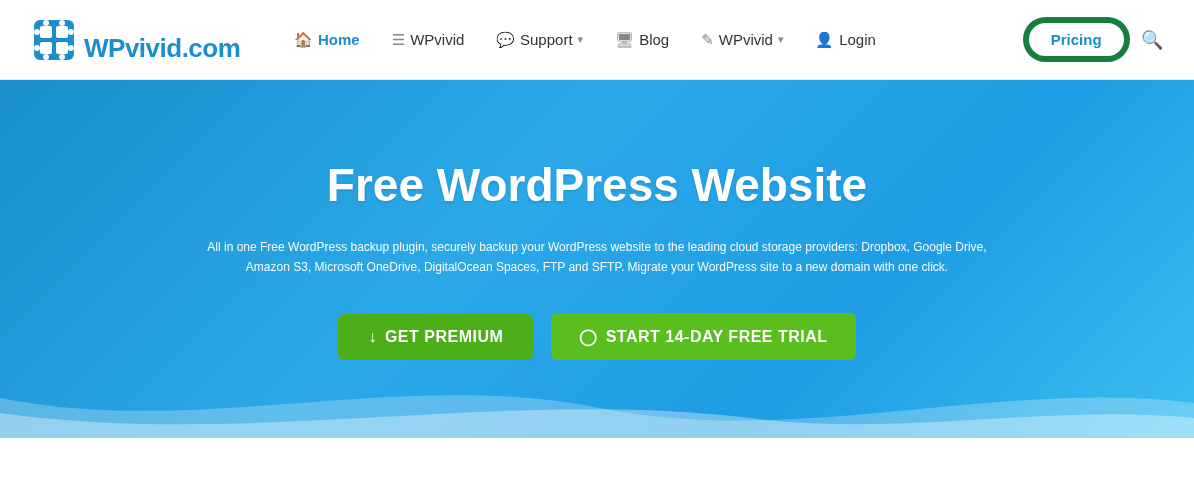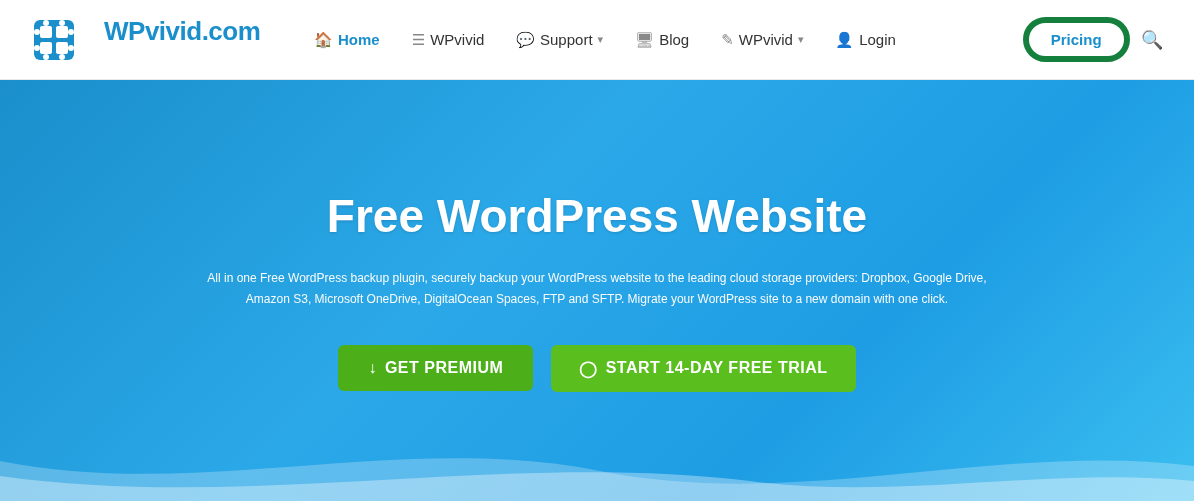--- a/index.html
+++ b/index.html
@@ -11,24 +11,23 @@
       display: flex;
       align-items: center;
       padding: 0 30px;
       height: 80px;
       border-bottom: 1px solid #e8e8e8;
       position: relative;
       z-index: 10;
     }
     .logo {
       display: flex;
-      align-items: flex-start;
+      align-items: flex-end;
       text-decoration: none;
       margin-right: 40px;
-      gap: 20px;
     }
     .logo-icon {
       width: 48px;
       height: 48px;
       margin-right: 6px;
     }
     .logo-text {
       font-size: 26px;
       font-weight: 800;
       color: #1a8fcc;
@@ -80,21 +79,21 @@
       cursor: pointer;
       margin-left: 12px;
       font-size: 18px;
       color: #555;
     }
 
     
     .hero {
       background: linear-gradient(135deg, #1a8fcc 0%, #2ba8e8 40%, #1e9de4 70%, #3bbef0 100%);
       position: relative;
-      height: 421px;
+      height: 358px;
       display: flex;
       flex-direction: column;
       align-items: center;
       justify-content: center;
       text-align: center;
       overflow: hidden;
       padding: 0 40px;
     }
     .hero h1 {
       color: #fff;

